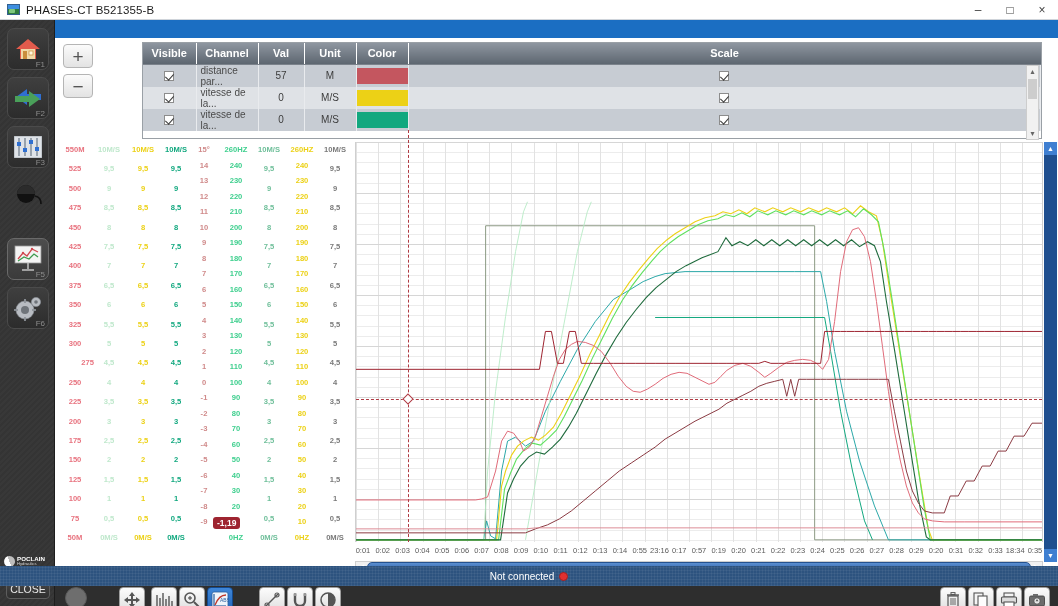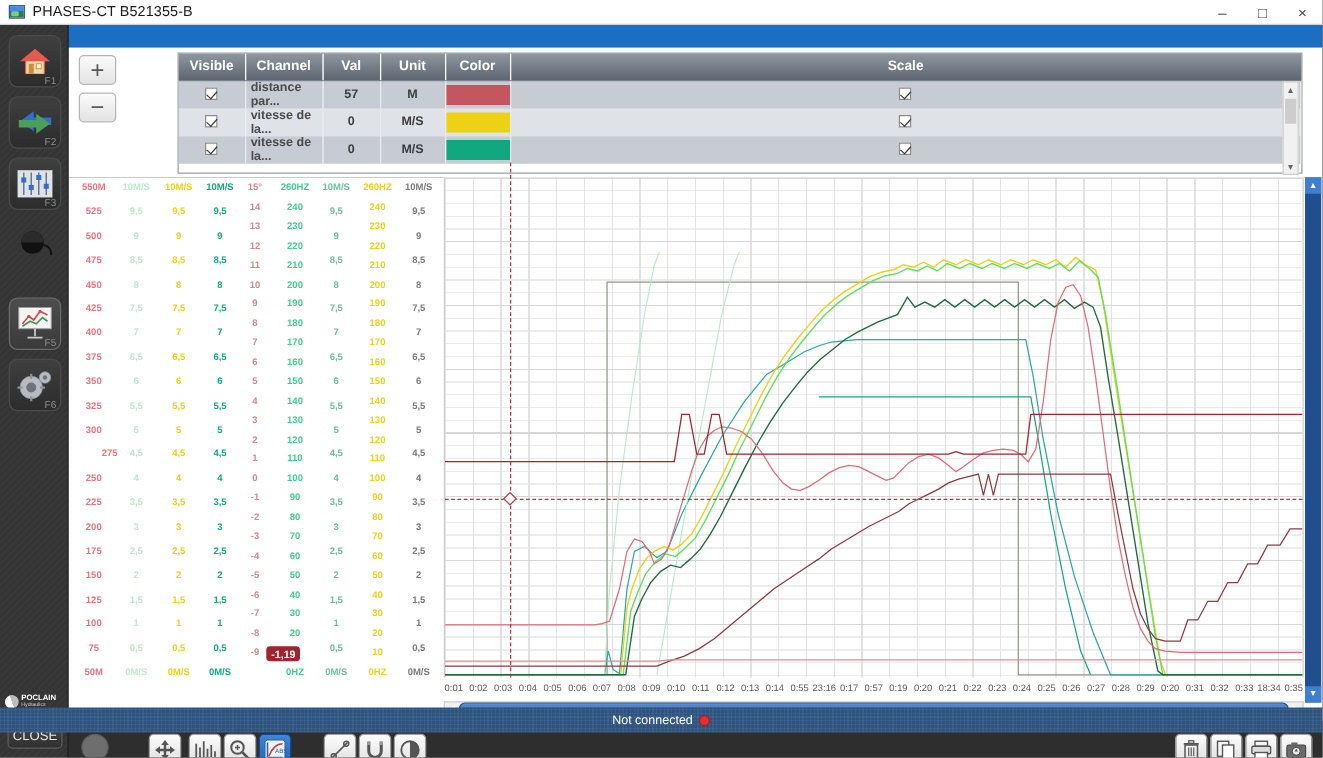--- a/index.html
+++ b/index.html
@@ -103,21 +103,20 @@
   thead th{
     background:linear-gradient(180deg,#8e96a0,#5d6670);
     color:#ffffff; font-weight:bold; height:21px;
     border-right:1px solid #ffffff; border-bottom:1px solid #7b828b;
     text-align:center; font-size:11px;
   }
   thead th:last-child{ border-right:none; }
   tbody td{
     height:16px; text-align:center; color:#3c3c3c; font-size:10px;
     border-right:1px solid #e9ebee;
-    font-weight:bold;
   }
   tbody tr:nth-child(odd) td{ background:#c7ccd3; }
   tbody tr:nth-child(even) td{ background:#dfe2e6; }
   td.ch{ text-align:left; padding-left:4px; color:#4a4a4a; }
   .cbx{
     display:inline-block; width:10px; height:10px; background:#fff;
     border:1px solid #8c8c8c; position:relative; vertical-align:middle;
   }
   .cbx:after{
     content:""; position:absolute; left:2px; top:0px; width:4px; height:7px;

